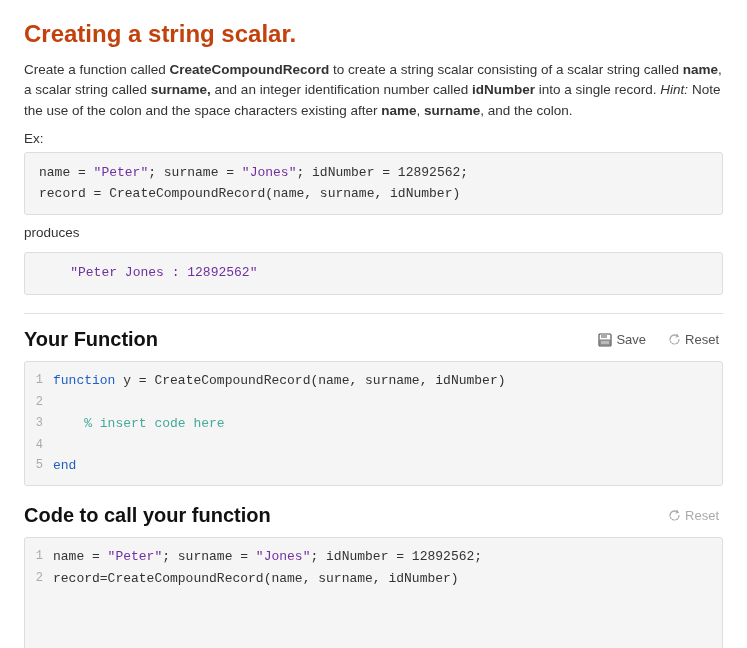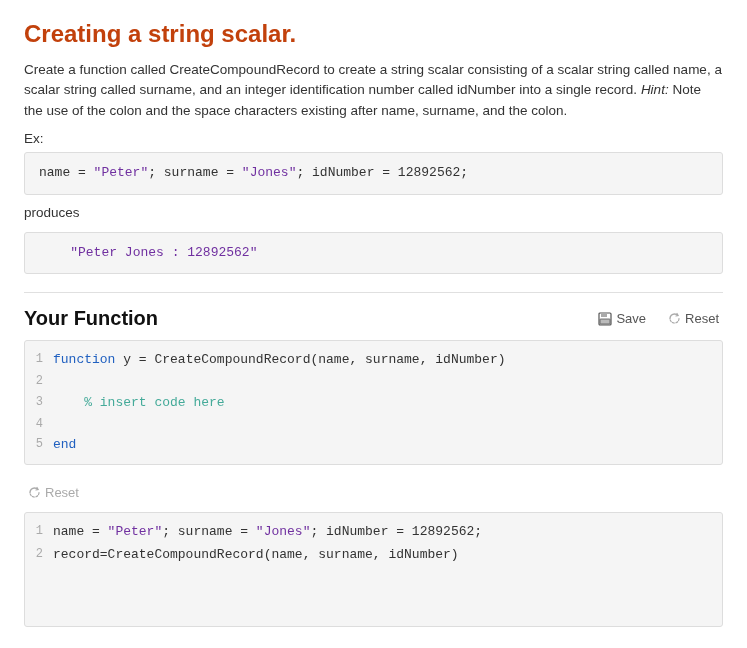--- a/index.html
+++ b/index.html
@@ -16,21 +16,21 @@
       font-size: 24px;
       font-weight: bold;
       margin-bottom: 12px;
       color: #c2410c;
     }
     .description {
       font-size: 13.5px;
       line-height: 1.5;
       margin-bottom: 10px;
     }
-    .description b { font-weight: normal; }
+    .description b { font-weight: bold; }
     .description i { font-style: italic; }
     .ex-label {
       font-size: 13.5px;
       margin-bottom: 6px;
       color: #333;
     }
     .code-block {
       background: #f5f5f5;
       border: 1px solid #ddd;
       border-radius: 3px;
@@ -138,20 +138,23 @@
 
 <p class="description">
   <span>Create a function called </span><b>CreateCompoundRecord</b><span> to create a string scalar consisting of a scalar string called </span><b>name</b><span>, a scalar string called </span><b>surname,</b><span> and an integer identification number called </span><b>idNumber</b><span> into a single record. </span><i>Hint:</i><span> Note the use of the colon and the space characters existing after </span><b>name</b><span>, </span><b>surname</b><span>, and the colon.</span>
 </p>
 
 <p class="ex-label">Ex:</p>
 
 <div class="code-block">
   <div>
     <span>name = </span><span class="str-purple">"Peter"</span><span>; surname = </span><span class="str-purple">"Jones"</span><span>; idNumber = 12892562;</span>
+  </div>
+  <div>
+    <span>record = CreateCompoundRecord(name, surname, idNumber)</span>
   </div>
 </div>
 
 <p class="produces-label">produces</p>
 
 <div class="code-block">
   <div>
     &nbsp;&nbsp;&nbsp;&nbsp;<span class="str-purple">"Peter Jones : 12892562"</span>
   </div>
 </div>
@@ -197,20 +200,21 @@
     <span class="line-num">4</span>
     <span class="line-content"></span>
   </div>
   <div class="editor-line">
     <span class="line-num">5</span>
     <span class="line-content"><span class="kw-blue">end</span></span>
   </div>
 </div>
 
 <div class="section-header">
+  <span class="section-title">Code to call your function</span>
   <div class="toolbar">
     <button class="reset-btn">
       <svg width="13" height="13" viewBox="0 0 13 13" fill="none" xmlns="http://www.w3.org/2000/svg">
         <path d="M2 6.5C2 4.015 4.015 2 6.5 2c1.38 0 2.61.6 3.46 1.54" stroke="#aaa" stroke-width="1.4" fill="none" stroke-linecap="round"></path>
         <path d="M9 1.5l1 2-2 .5" stroke="#aaa" stroke-width="1.2" fill="none" stroke-linecap="round" stroke-linejoin="round"></path>
         <path d="M11 6.5C11 8.985 8.985 11 6.5 11S2 8.985 2 6.5" stroke="#aaa" stroke-width="1.2" fill="none" stroke-linecap="round" stroke-dasharray="2 1.5"></path>
       </svg>
       <span>Reset</span>
     </button>
   </div>

